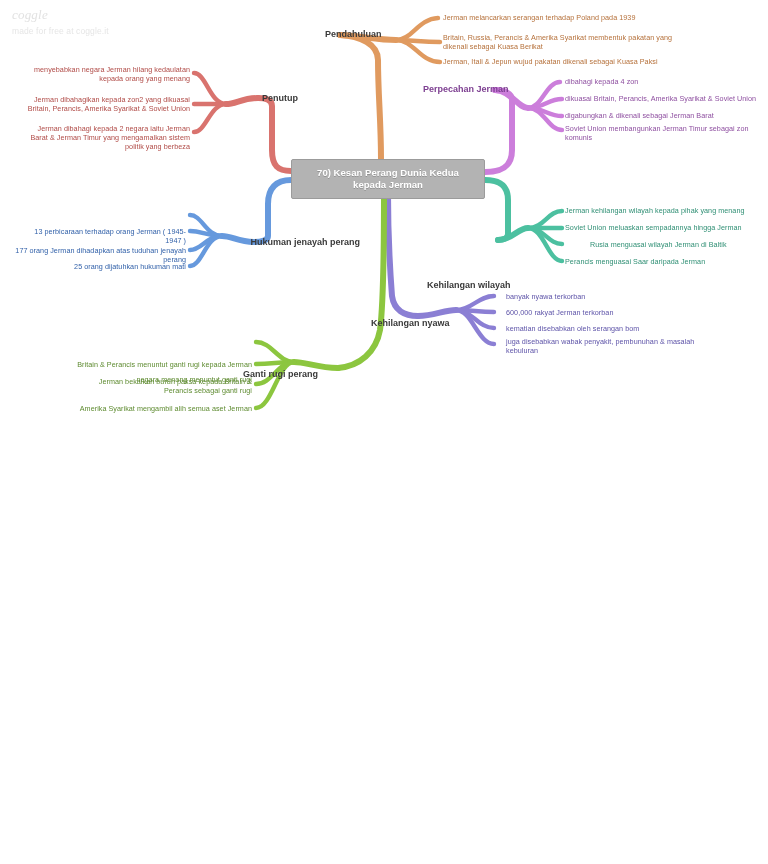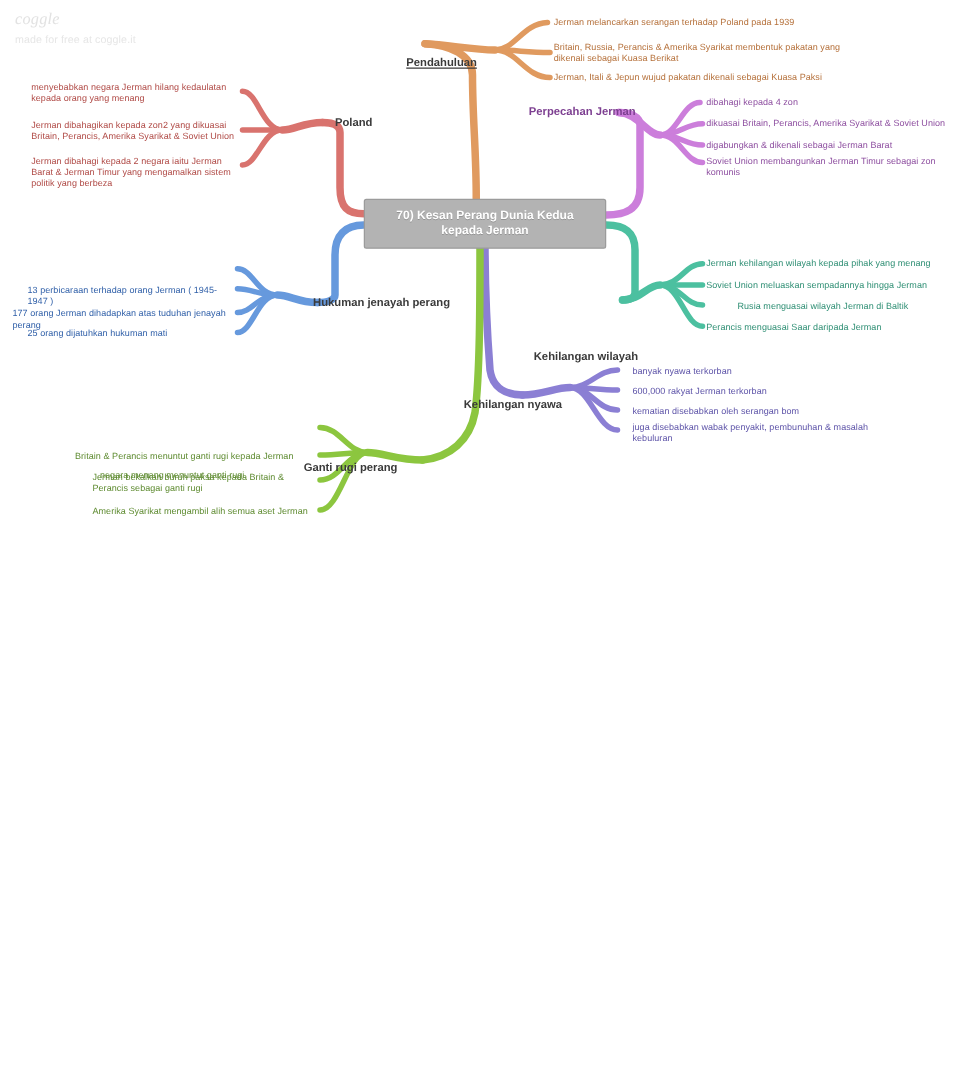--- a/index.html
+++ b/index.html
@@ -89,21 +89,21 @@
   .branch-label.right { text-align: left; }
   .branch-label.left  { text-align: right; }
 
   
   .leaf {
     font-size: 7.2px;
     color: #4a4a4a;
     letter-spacing: .05px;
   }
   .leaf.right { text-align: left; }
-  .leaf.left  { text-align: left; }
+  .leaf.left  { text-align: right; }
 
   .leaf.c-orange  { color: #b5703a; }
   .leaf.c-magenta { color: #8e4fa0; }
   .leaf.c-teal    { color: #2f8f74; }
   .leaf.c-violet  { color: #5d53a8; }
   .leaf.c-green   { color: #5d8a2f; }
   .leaf.c-blue    { color: #2f5fa8; }
   .leaf.c-red     { color: #b04a46; }
 </style>
 </head>
@@ -175,21 +175,21 @@
       <path d="M291,171 C278,171 272,166 272,150 C272,128 272,116 272,106 C272,100 266,98 258,98" stroke-width="6"></path>
       <path d="M258,98 C242,98 236,104 226,104" stroke-width="6"></path>
       <path d="M226,104 C210,104 206,73 194,73" stroke-width="4.4"></path>
       <path d="M226,104 C210,104 206,104 194,104" stroke-width="4.4"></path>
       <path d="M226,104 C210,104 206,132 194,132" stroke-width="4.4"></path>
     </g>
   </svg>
 
   <div class="node" id="root-node">70) Kesan Perang Dunia Kedua kepada Jerman</div>
 
-  <div class="node branch-label right" style="left:325px; top:45px; color:#3a3a3a;text-decoration:underline;">Pendahuluan</div>
+  <div class="node branch-label right" style="left:325px; top:29px; color:#3a3a3a;">Pendahuluan</div>
 
   <div class="node leaf right c-orange" style="left:443px; top:13px; width:240px;">Jerman melancarkan serangan terhadap Poland pada 1939</div>
 
   <div class="node leaf right c-orange" style="left:443px; top:33px; width:232px;">Britain, Russia, Perancis &amp; Amerika Syarikat membentuk pakatan yang dikenali sebagai Kuasa Berikat</div>
 
   <div class="node leaf right c-orange" style="left:443px; top:57px; width:232px;">Jerman, Itali &amp; Jepun wujud pakatan dikenali sebagai Kuasa Paksi</div>
 
   <div class="node branch-label right" style="left:423px; top:84px; color:#7d3f91;">Perpecahan Jerman</div>
 
   <div class="node leaf right c-magenta" style="left:565px; top:77px; width:198px;">dibahagi kepada 4 zon</div>
@@ -232,21 +232,21 @@
 
   <div class="node branch-label left" style="left:236px; top:237px; width:124px; color:#3a3a3a;">Hukuman jenayah perang</div>
 
 
   <div class="node leaf left c-blue" style="left:22px; top:227px; width:164px;">13 perbicaraan terhadap orang Jerman ( 1945-1947 )</div>
 
   <div class="node leaf left c-blue" style="left:10px; top:246px; width:176px;">177 orang Jerman dihadapkan atas tuduhan jenayah perang</div>
 
   <div class="node leaf left c-blue" style="left:22px; top:262px; width:164px;">25 orang dijatuhkan hukuman mati</div>
 
-  <div class="node branch-label left" style="left:238px; top:93px; width:60px; color:#3a3a3a;">Poland</div>
+  <div class="node branch-label left" style="left:238px; top:93px; width:60px; color:#3a3a3a;">Penutup</div>
 
   <div class="node leaf left c-red" style="left:25px; top:65px; width:165px;">menyebabkan negara Jerman hilang kedaulatan kepada orang yang menang</div>
 
   <div class="node leaf left c-red" style="left:25px; top:95px; width:165px;">Jerman dibahagikan kepada zon2 yang dikuasai Britain, Perancis, Amerika Syarikat &amp; Soviet Union</div>
 
   <div class="node leaf left c-red" style="left:25px; top:124px; width:165px;">Jerman dibahagi kepada 2 negara iaitu Jerman Barat &amp; Jerman Timur yang mengamalkan sistem politik yang berbeza</div>
 
 </div>
 
 </body></html>

